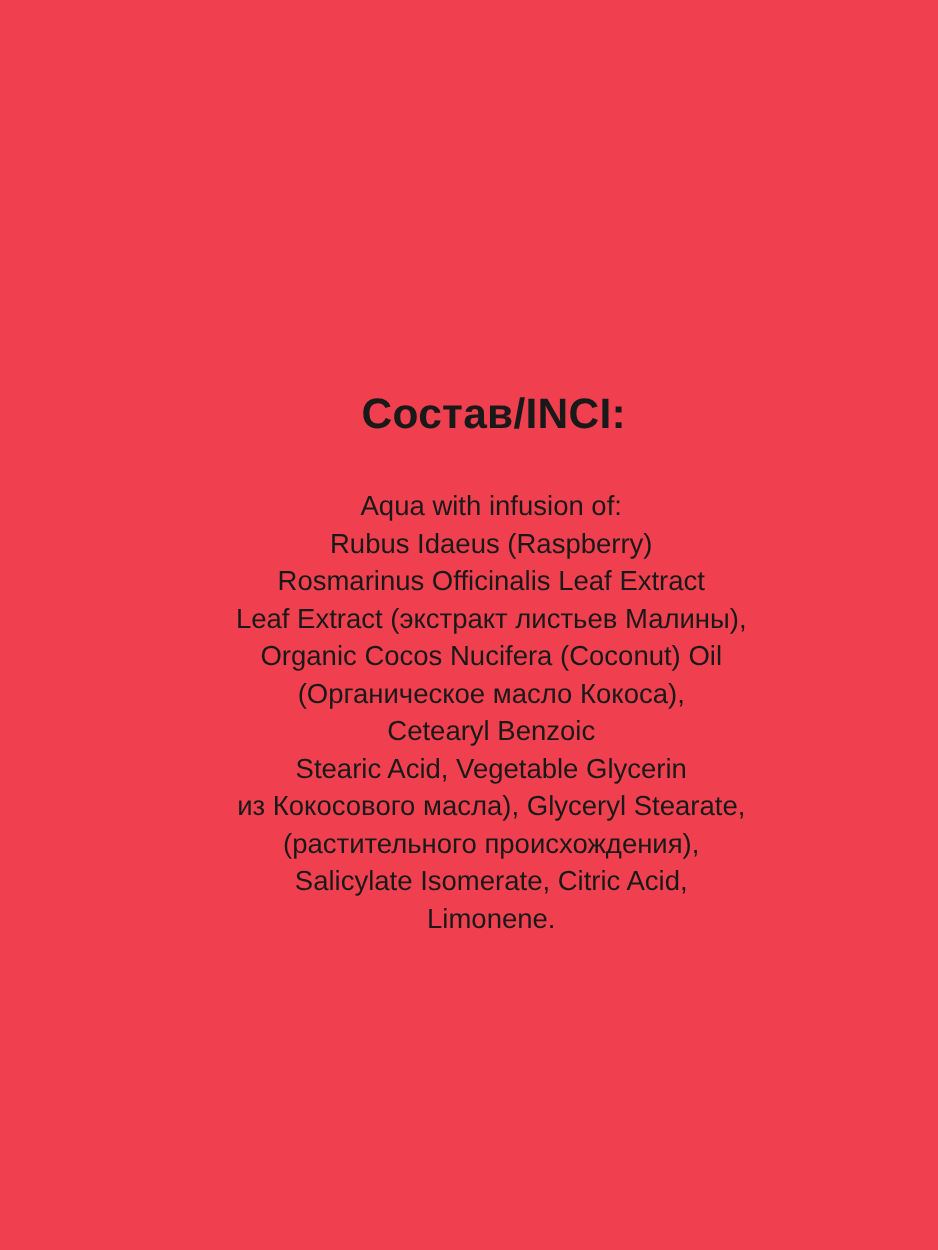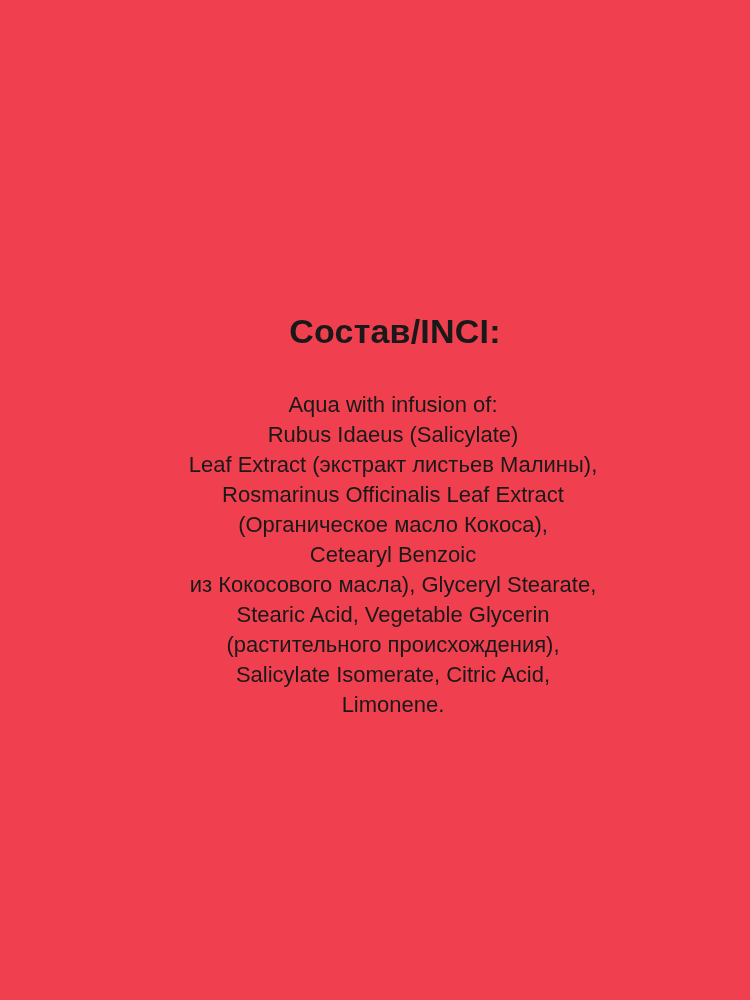--- a/index.html
+++ b/index.html
@@ -44,24 +44,25 @@
     margin-left: 36px;
   }
 </style>
 </head>
 <body>
 
 <div class="card">
   <h1 class="card-title">Состав/INCI:</h1>
   <div class="ingredients">
     <div class="ingredients-line">Aqua with infusion of:</div>
-    <div class="ingredients-line">Rubus Idaeus (Salicylate)</div>
+    <div class="ingredients-line">Rubus Idaeus (Raspberry)</div>
+    <div class="ingredients-line">Rosmarinus Officinalis Leaf Extract</div>
     <div class="ingredients-line">Leaf Extract (экстракт листьев Малины),</div>
-    <div class="ingredients-line">Rosmarinus Officinalis Leaf Extract</div>
+    <div class="ingredients-line">Organic Cocos Nucifera (Coconut) Oil</div>
     <div class="ingredients-line">(Органическое масло Кокоса),</div>
     <div class="ingredients-line">Cetearyl Benzoic</div>
+    <div class="ingredients-line">Stearic Acid, Vegetable Glycerin</div>
     <div class="ingredients-line">из Кокосового масла), Glyceryl Stearate,</div>
-    <div class="ingredients-line">Stearic Acid, Vegetable Glycerin</div>
     <div class="ingredients-line">(растительного происхождения),</div>
     <div class="ingredients-line">Salicylate Isomerate, Citric Acid,</div>
     <div class="ingredients-line">Limonene.</div>
   </div>
 </div>
 
 </body></html>

